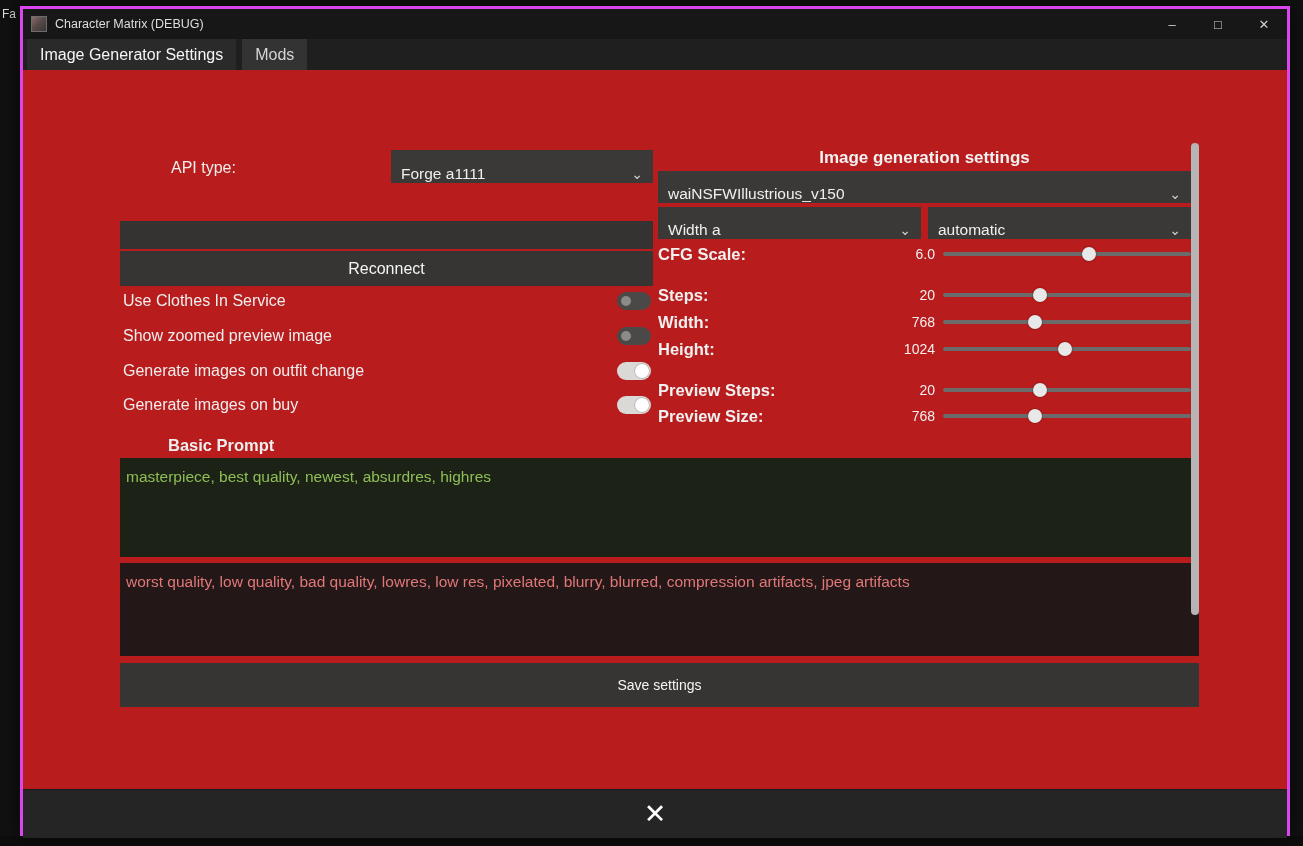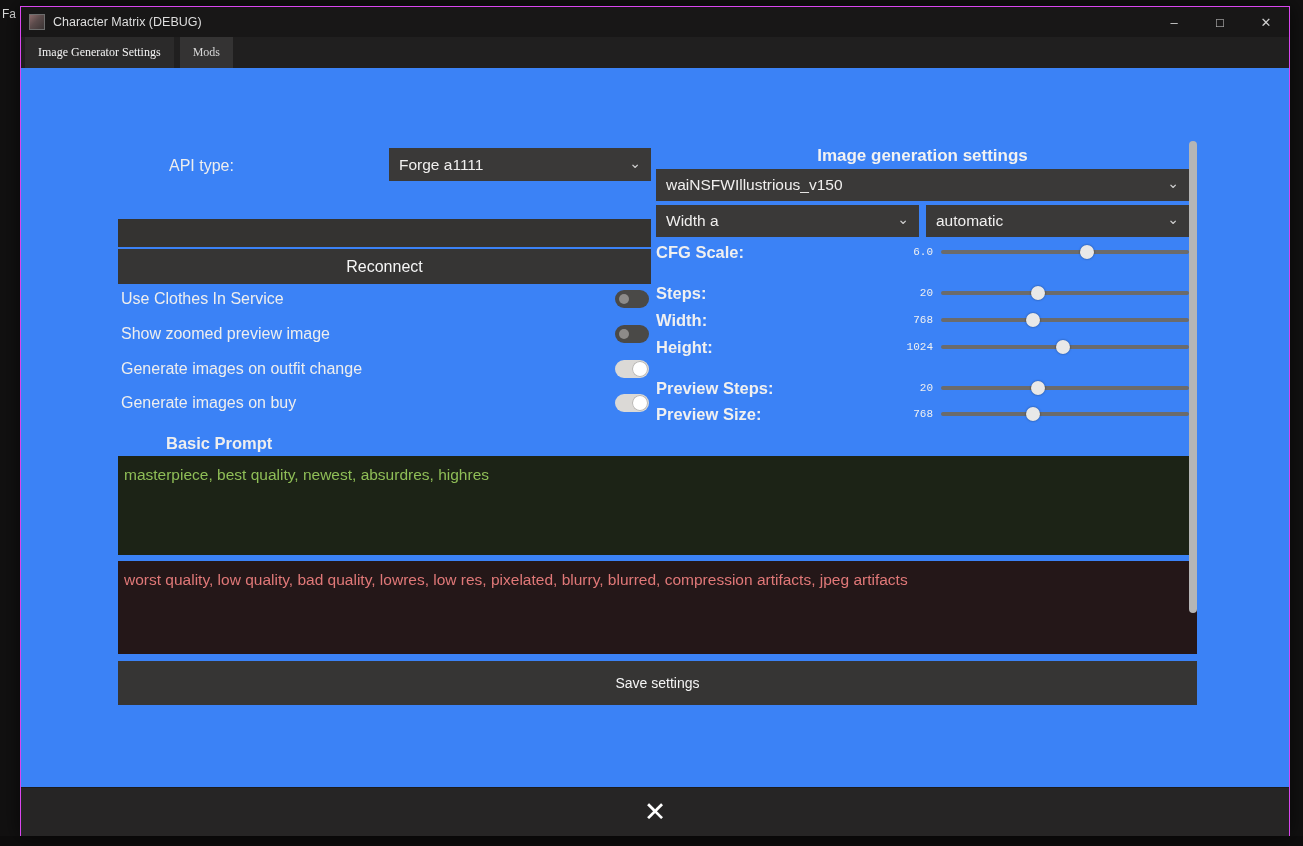--- a/index.html
+++ b/index.html
@@ -6,42 +6,42 @@
   html,body { width:1303px; height:846px; overflow:hidden; background:#121111;
               font-family:"Liberation Sans","DejaVu Sans",sans-serif; }
   body { position:relative; color:#e8e8e8; }
 
   
   .bg-topleft-text { position:absolute; left:2px; top:7px; font-size:12px; color:#dedede; }
   .bg-bottom-strip { position:absolute; left:0; top:836px; width:1303px; height:10px; background:#0e0d0d; }
 
   
   .window { position:absolute; left:20px; top:6px; width:1270px; height:830px;
-            background:#3b82f6; border:1px solid #d946ef; box-shadow:0 0 20px rgba(0,0,0,.65); }
+            background:#b91c1c; border:3px solid #d946ef; box-shadow:0 0 20px rgba(0,0,0,.65); }
 
   .titlebar { position:absolute; left:0; top:0; width:100%; height:30px; background:#181717;
               display:flex; align-items:center; }
   .app-icon { width:16px; height:16px; margin:0 8px 0 8px;
               background:linear-gradient(135deg,#8b6a6a 0%,#5a4a4a 45%,#3a3434 100%);
               border:1px solid #6d6d6d; }
   .win-title { font-size:12.5px; color:#dedede; }
   .win-controls { margin-left:auto; display:flex; height:100%; }
   .win-btn { width:46px; height:100%; display:flex; align-items:center; justify-content:center;
              font-size:13px; color:#cfcfcf; cursor:default; }
 
   .tabbar { position:absolute; left:0; top:30px; width:100%; height:31px; background:#201f1f;
             display:flex; align-items:stretch; padding-left:4px; }
-  .tab { display:flex; align-items:center; padding:0 13px; font-size:12px; color:#d6d6d6;
-         background:#343333; margin-right:6px;font-family:Liberation Serif, serif; }
+  .tab { display:flex; align-items:center; padding:0 13px; font-size:16px; color:#d6d6d6;
+         background:#343333; margin-right:6px; }
   .tab.active { background:#2b2a2a; color:#f5f5f5; }
 
   
   .lbl { position:absolute; font-size:16px; color:#eeeeee;margin-left:48px; }
   .field, .dropdown { background:#3a3938; color:#f0efee; font-size:15.5px; }
-  .dropdown { position:absolute; display:flex; align-items:center; padding:0 10px; }
+  .dropdown { position:absolute; display:flex; align-items:flex-end; padding:0 10px; }
   .dropdown .chev { margin-left:auto; color:#cfcfcf; font-size:14px; line-height:1; transform:translateY(-2px); }
   .field { position:absolute; display:flex; align-items:center; padding:0 8px; }
 
   .api-type-label { left:100px; top:150px; }
   .api-type-select { left:368px; top:141px; width:262px; height:33px; }
   .url-input { left:97px; top:176px; width:533px; height:33px; }
   .extra-input { left:97px; top:212px; width:533px; height:28px; background:#343331; }
   .btn { position:absolute; background:#363534; color:#f5f5f5; display:flex; align-items:center;
          justify-content:center; font-size:16px; cursor:default; }
   .reconnect-btn { left:97px; top:242px; width:533px; height:35px; }
@@ -62,21 +62,21 @@
   
   .gen-heading { position:absolute; left:635px; top:139px; width:533px; text-align:center;
                  font-size:17px; font-weight:700; color:#f2f2f2; }
   .model-select { left:635px; top:162px; width:533px; height:32px; }
   .sampler-select { left:635px; top:198px; width:263px; height:32px; }
   .scheduler-select { left:905px; top:198px; width:263px; height:32px; }
 
   .slider-row { position:absolute; left:635px; width:533px; height:26px; display:flex; align-items:center; }
   .s-label { font-size:16.5px; font-weight:700; color:#f0f0f0; }
   .s-spacer { flex:1; }
-  .s-value { font-size:11px; color:#f0f0f0; text-align:right; margin-right:8px;font-family:Liberation Mono, monospace; }
+  .s-value { font-size:14px; color:#f0f0f0; text-align:right; margin-right:8px; }
   .s-track { flex:0 0 248px; height:4px; background:#6b6b6b; border-radius:2px; position:relative; }
   .slider-thumb { position:absolute; top:-5px; width:14px; height:14px; border-radius:50%;
                   background:#e8e8e8; box-shadow:0 0 2px rgba(0,0,0,.5); }
 
   
   .prompt-box { position:absolute; left:97px; width:1079px; padding:9px 6px;
                 font-size:15.5px; line-height:1.35; }
   .positive-prompt { top:449px; height:99px; background:#1c2316; color:#8fbe57; }
   .negative-prompt { top:554px; height:93px; background:#241718; color:#e07878; }
   .save-btn { left:97px; top:654px; width:1079px; height:44px; font-size:14px; }

